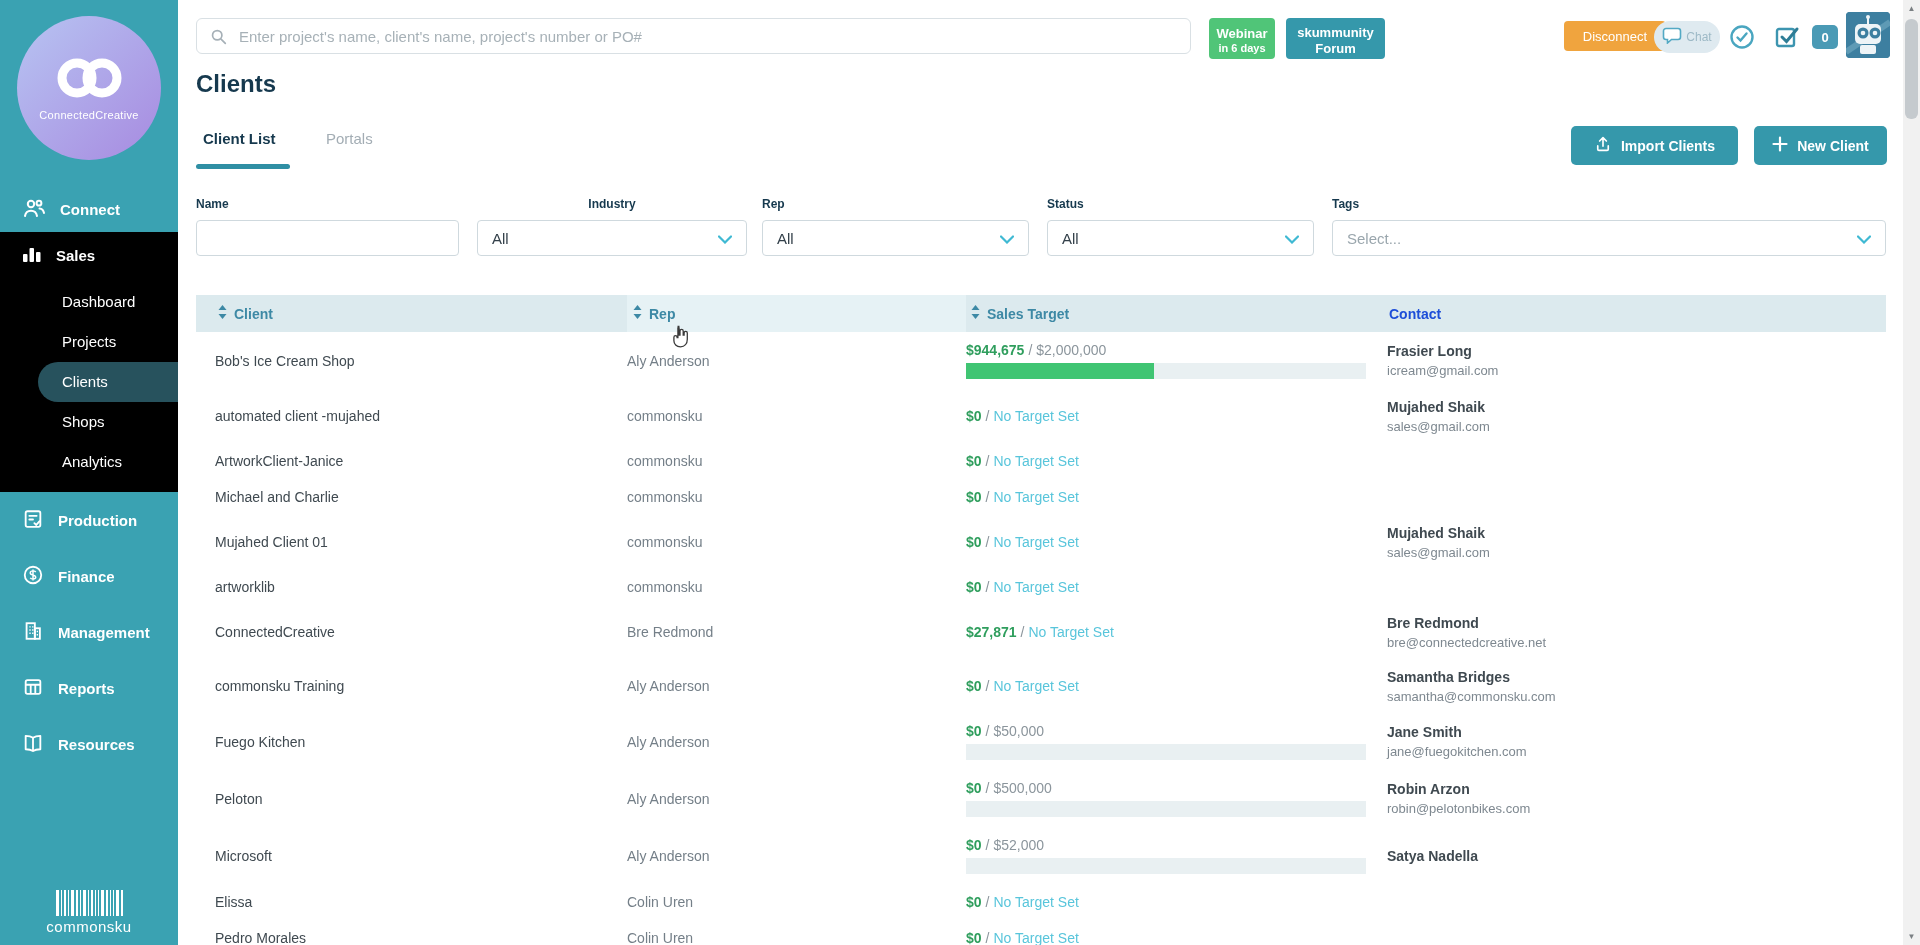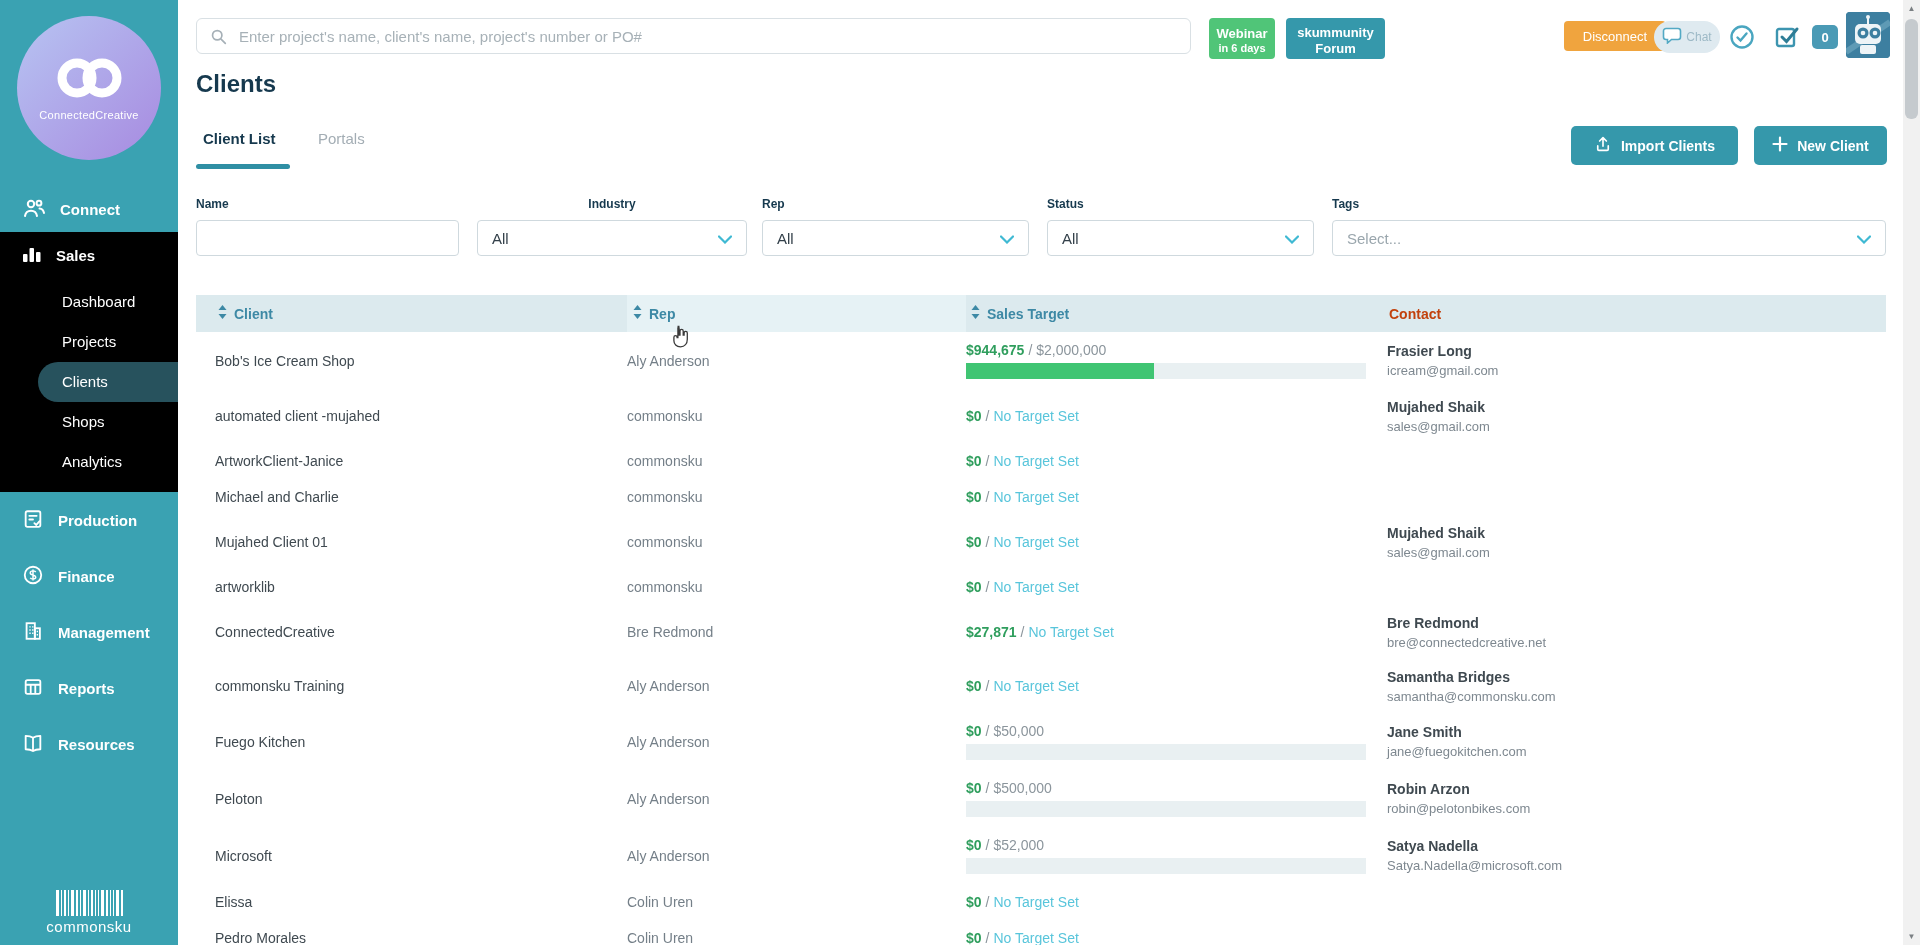--- a/index.html
+++ b/index.html
@@ -52,21 +52,21 @@
   .badge-zero { position:absolute; left:1812px; top:25px; width:26px; height:24px; background:#4a9ab5;
     border-radius:5px; color:#fff; font-size:13px; font-weight:bold; display:flex; align-items:center;
     justify-content:center; cursor:pointer; }
   .avatar { position:absolute; left:1846px; top:12px; width:44px; height:46px; border-radius:4px;
     background:#3d7fa0; overflow:hidden; cursor:pointer; }
 
   
   .page-title { position:absolute; left:196px; top:70px; font-size:24px; font-weight:bold; color:#16394e; }
   .tab { position:absolute; top:130px; font-size:15px; cursor:pointer; }
   .tab-active { left:203px; color:#16394e; font-weight:bold; }
-  .tab-inactive { left:318px; color:#a3adb4; }
+  .tab-inactive { left:326px; color:#a3adb4; }
   .tab-underline { position:absolute; left:196px; top:164px; width:94px; height:5px; background:#2f8fa4; border-radius:3px; }
 
   .action-btn { position:absolute; top:126px; height:39px; background:#3598ab; border:none; border-radius:5px;
     color:#fff; font-size:14px; font-weight:bold; cursor:pointer; font-family:inherit;
     display:flex; align-items:center; justify-content:center; gap:9px; }
   .btn-import { left:1571px; width:167px; }
   .btn-new    { left:1754px; width:133px; }
 
   
   .filter { position:absolute; top:197px; }
@@ -79,21 +79,21 @@
   .f-industry { left:477px; width:270px;text-align:center; }
   .f-rep { left:762px; width:267px; }
   .f-status { left:1047px; width:267px; }
   .f-tags { left:1332px; width:554px; }
 
   
   .thead { position:absolute; left:196px; top:295px; width:1690px; height:37px; background:#dceaee;
     display:flex; align-items:stretch; }
   .th { display:flex; align-items:center; gap:7px; font-size:14px; font-weight:bold; color:#3d89a5; cursor:pointer; }
   .th.c1 { padding-left:22px;align-items:center; } .th.c2 { padding-left:6px; } .th.c3 { padding-left:5px; }
-  .th.c4 { color:#c2410c; cursor:default; padding-left:2px; }
+  .th.c4 { color:#1d4ed8; cursor:default; padding-left:2px; }
   .th.hovered { background:#e6f2f5; }
   .c1 { width:431px; } .c2 { width:339px; } .c3 { width:421px; } .c4 { width:499px; }
 
   .tbody { position:absolute; left:196px; top:332px; width:1690px; }
   .row { display:flex; align-items:center; cursor:pointer; }
   .row-bar { min-height:57px; } .row-tall { min-height:54px; } .row-short { min-height:36px; }
   .cell { display:flex; flex-direction:column; justify-content:center; }
   .cell.c1 { padding-left:19px; }
   .client-name { font-size:14px; color:#3f4950; }
   .rep-name { font-size:14px; color:#747f88; }
@@ -611,21 +611,20 @@
     <div class="cell c3">
       <div class="sales-line">
         <span class="sales-amount">$0</span><span class="sales-sep">/</span><span class="target-plain">$52,000</span>
       </div>
       <div class="bar">
           <div class="bar-fill" style="width: 0%;"></div>
         </div>
     </div>
     <div class="cell c4">
       <span class="contact-name">Satya Nadella</span>
-      <span class="contact-email">Satya.Nadella@microsoft.com</span>
     </div>
   </div>
 
   <div class="row row-short">
     <div class="cell c1">
         <span class="client-name">Elissa</span>
       </div>
     <div class="cell c2">
         <span class="rep-name">Colin Uren</span>
       </div>

